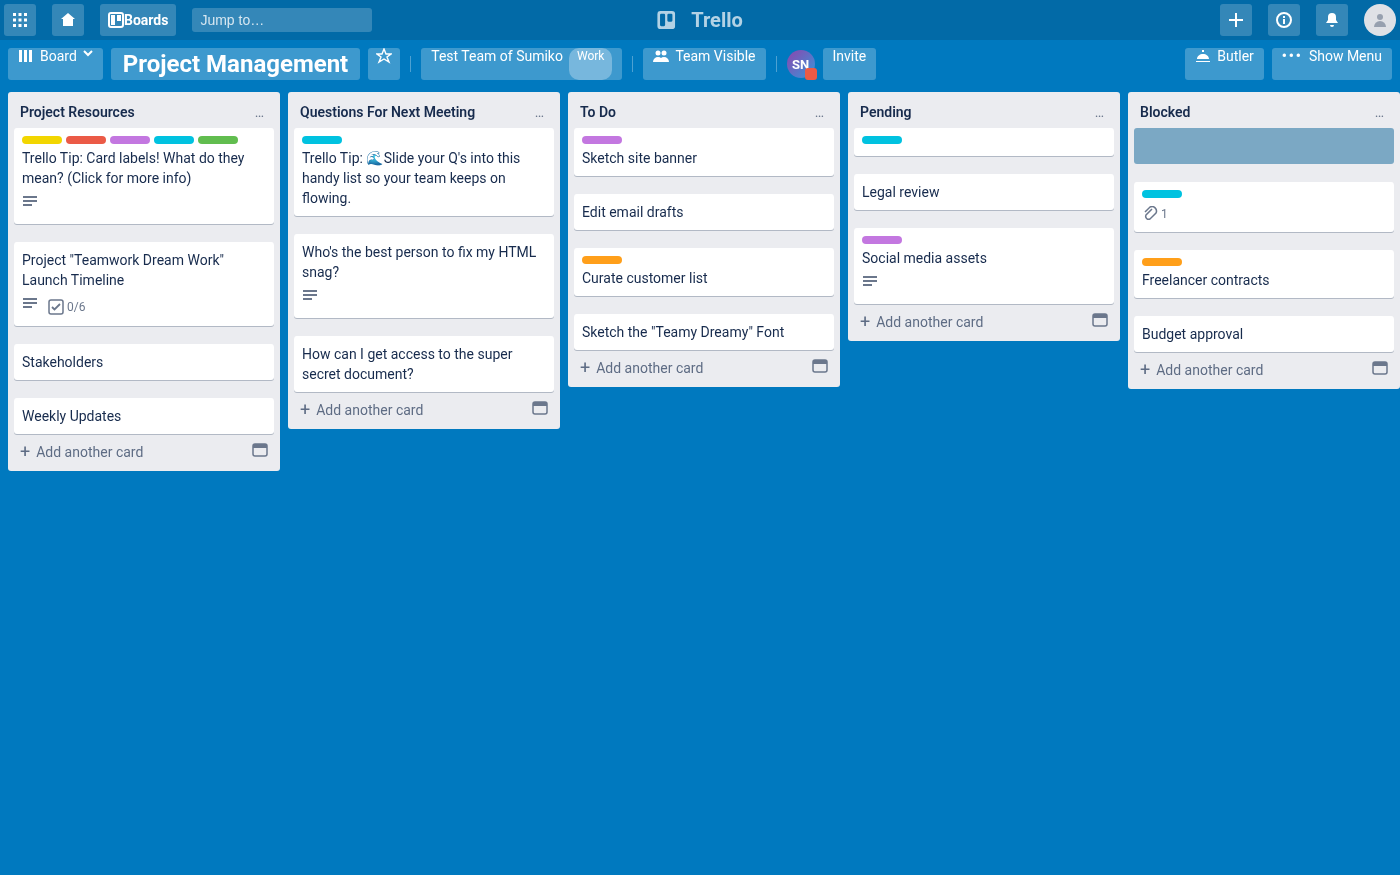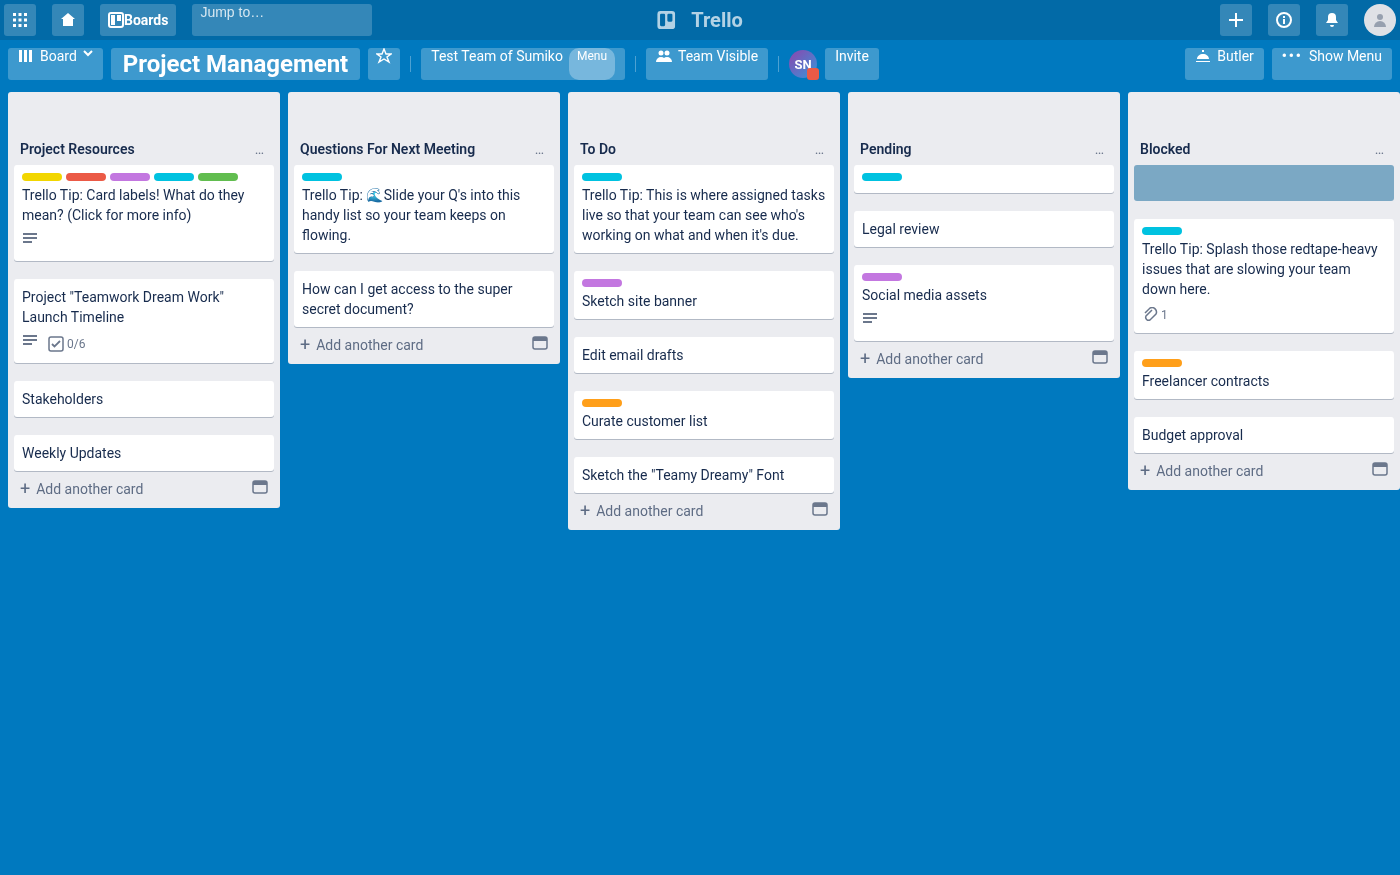--- a/index.html
+++ b/index.html
@@ -33,24 +33,24 @@
     justify-content: center;
     padding: 0 8px;
     color: #fff;
     cursor: pointer;
     font-weight: 700;
   }
   .hdr-btn svg { fill: #fff; }
   .search-box {
     background: rgba(255,255,255,0.2);
     border-radius: 3px;
-    height: 32px;
+    height: 24px;
     width: 180px;
     display: flex;
-    align-items: flex-start;
+    align-items: center;
     padding: 0 8px;
     color: rgba(255,255,255,0.85);
     position: relative;
   }
   .search-box input {
     background: transparent;
     border: none;
     outline: none;
     color: #fff;
     flex: 1;
@@ -144,21 +144,20 @@
     width: 272px;
     flex: 0 0 272px;
     padding: 6px;
     display: flex;
     flex-direction: column;
   }
   .list-header {
     display: flex;
     align-items: center;
     padding: 4px 6px 6px 6px;
-    margin-top: 37px;
   }
   .list-title {
     font-weight: 600;
     font-size: 14px;
     flex: 1;
     color: #172b4d;
   }
   .list-menu { color: #6b778c; cursor: pointer; padding: 2px 4px; border-radius:3px;}
   .cards { display: flex; flex-direction: column; gap: 18px; }
   .card {
@@ -277,21 +276,21 @@
   </div>
   <div class="board-title">Project Management</div>
   <div class="bb-btn" style="padding:0 8px">
     <svg class="icon" viewBox="0 0 16 16">
         <path d="M8 1l2 5h5l-4 3 2 5-5-3-5 3 2-5-4-3h5z" fill="none" stroke="#fff" stroke-width="1.4"></path>
       </svg>
   </div>
   <div class="divider"></div>
   <div class="bb-btn">
     <span>Test Team of Sumiko</span>
-    <span class="pill">Menu</span>
+    <span class="pill">Work</span>
   </div>
   <div class="divider"></div>
   <div class="bb-btn">
     <svg class="icon" viewBox="0 0 16 16" style="fill:#fff">
         <circle cx="5" cy="5" r="2.5"></circle>
         <circle cx="11" cy="5" r="2.5"></circle>
         <path d="M0 14a5 5 0 0 1 10 0zm6 0a5 5 0 0 1 10 0z"></path>
       </svg>
     <span>Team Visible</span>
   </div>
@@ -372,46 +371,48 @@
         <div class="list-menu">…</div>
       </div>
       <div class="cards">
         <div class="card">
           <div class="labels">
             <span class="label" style="background:#00c2e0"></span>
           </div>
           <div class="card-title">Trello Tip: 🌊Slide your Q's into this handy list so your team keeps on flowing.</div>
         </div>
         <div class="card">
+          <div class="card-title">Who's the best person to fix my HTML snag?</div>
+          <div class="badges">
+            <span><svg class="icon" viewBox="0 0 16 16">
+                <path d="M1 2h14v2H1zm0 4h14v2H1zm0 4h9v2H1z"></path>
+              </svg></span>
+          </div>
+        </div>
+        <div class="card">
           <div class="card-title">How can I get access to the super secret document?</div>
         </div>
       </div>
       <div class="add-card">
         <span class="plus">+</span>
         <span>Add another card</span>
         <span class="tmpl"><svg class="icon" viewBox="0 0 16 16">
             <rect x="1" y="2" width="14" height="12" rx="2" fill="none" stroke="#6b778c" stroke-width="1.5"></rect>
             <rect x="1" y="2" width="14" height="4" fill="#6b778c"></rect>
           </svg></span>
       </div>
     </div>
     <div class="list">
       <div class="list-header">
         <div class="list-title">To Do</div>
         <div class="list-menu">…</div>
       </div>
       <div class="cards">
         <div class="card">
           <div class="labels">
-            <span class="label" style="background:#00c2e0"></span>
-          </div>
-          <div class="card-title">Trello Tip: This is where assigned tasks live so that your team can see who's working on what and when it's due.</div>
-        </div>
-        <div class="card">
-          <div class="labels">
             <span class="label" style="background:#c377e0"></span>
           </div>
           <div class="card-title">Sketch site banner</div>
         </div>
         <div class="card">
           <div class="card-title">Edit email drafts</div>
         </div>
         <div class="card">
           <div class="labels">
             <span class="label" style="background:#ff9f1a"></span>
@@ -470,21 +471,20 @@
       <div class="list-header">
         <div class="list-title">Blocked</div>
         <div class="list-menu">…</div>
       </div>
       <div class="cards">
         <div class="card placeholder"></div>
         <div class="card">
           <div class="labels">
             <span class="label" style="background:#00c2e0"></span>
           </div>
-          <div class="card-title">Trello Tip: Splash those redtape-heavy issues that are slowing your team down here.</div>
           <div class="badges">
             <span style="display:flex;align-items:center;gap:3px">
               <svg class="icon" viewBox="0 0 16 16">
                 <path d="M10 3L4 9a3 3 0 0 0 4 4l6-6a4.5 4.5 0 0 0-6-6L3 6" fill="none" stroke="#6b778c" stroke-width="1.5"></path>
               </svg>
               <span>1</span>
             </span>
           </div>
         </div>
         <div class="card">

